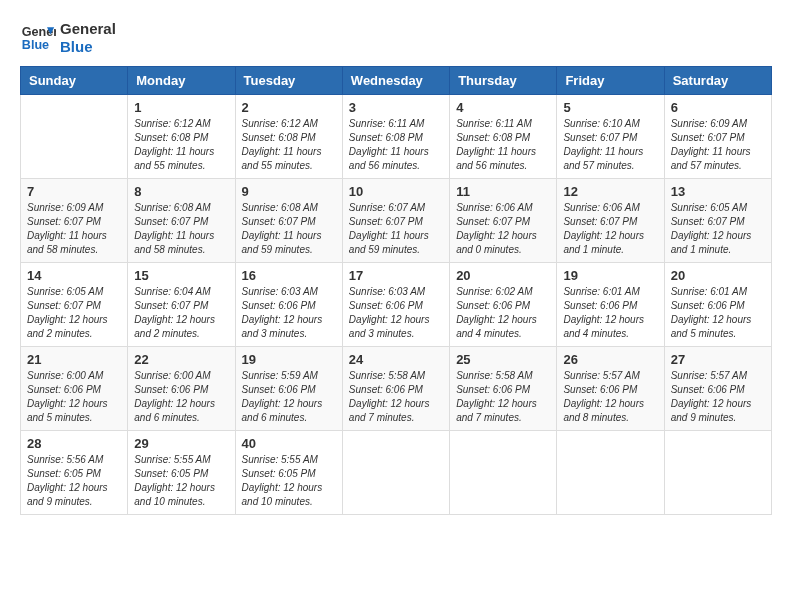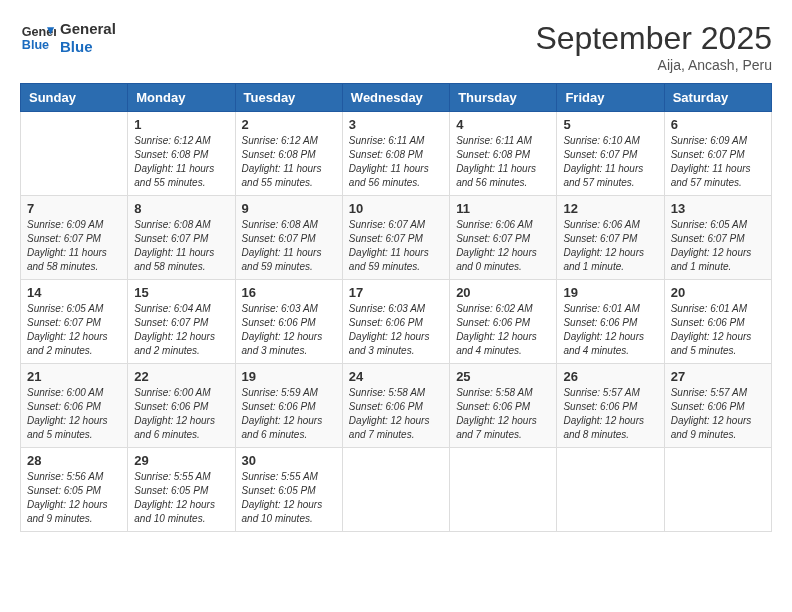--- a/index.html
+++ b/index.html
@@ -93,24 +93,20 @@
     <svg class="logo-icon" viewBox="0 0 40 40">
       <text x="2" y="18" font-size="14" font-weight="bold" fill="#333">General</text>
       <text x="2" y="32" font-size="14" font-weight="bold" fill="#1a6bbf">Blue</text>
       <polygon points="30,8 38,8 34,16" fill="#1a6bbf"></polygon>
     </svg>
     <div style="line-height:1.2">
       <div style="font-size:15px;font-weight:bold;color:#333">General</div>
       <div style="font-size:15px;font-weight:bold;color:#1a6bbf">Blue</div>
     </div>
   </div>
-  <div class="title-area">
-    <div class="month-title">September 2025</div>
-    <div class="location">Aija, Ancash, Peru</div>
-  </div>
 </div>
 
 <table class="calendar">
   <thead>
     <tr>
     <th>Sunday</th>
         <th>Monday</th>
         <th>Tuesday</th>
         <th>Wednesday</th>
         <th>Thursday</th>
@@ -239,21 +235,21 @@
       <tr>
         <td>
           <div class="day-number">28</div>
           <div class="cell-info">Sunrise: 5:56 AM<br>Sunset: 6:05 PM<br>Daylight: 12 hours<br>and 9 minutes.</div>
         </td>
         <td>
           <div class="day-number">29</div>
           <div class="cell-info">Sunrise: 5:55 AM<br>Sunset: 6:05 PM<br>Daylight: 12 hours<br>and 10 minutes.</div>
         </td>
         <td>
-          <div class="day-number">30</div>
+          <div class="day-number">40</div>
           <div class="cell-info">Sunrise: 5:55 AM<br>Sunset: 6:05 PM<br>Daylight: 12 hours<br>and 10 minutes.</div>
         </td>
         <td class="empty-cell"></td>
         <td class="empty-cell"></td>
         <td class="empty-cell"></td>
         <td class="empty-cell"></td>
       </tr>
     </tbody>
 </table>
 

